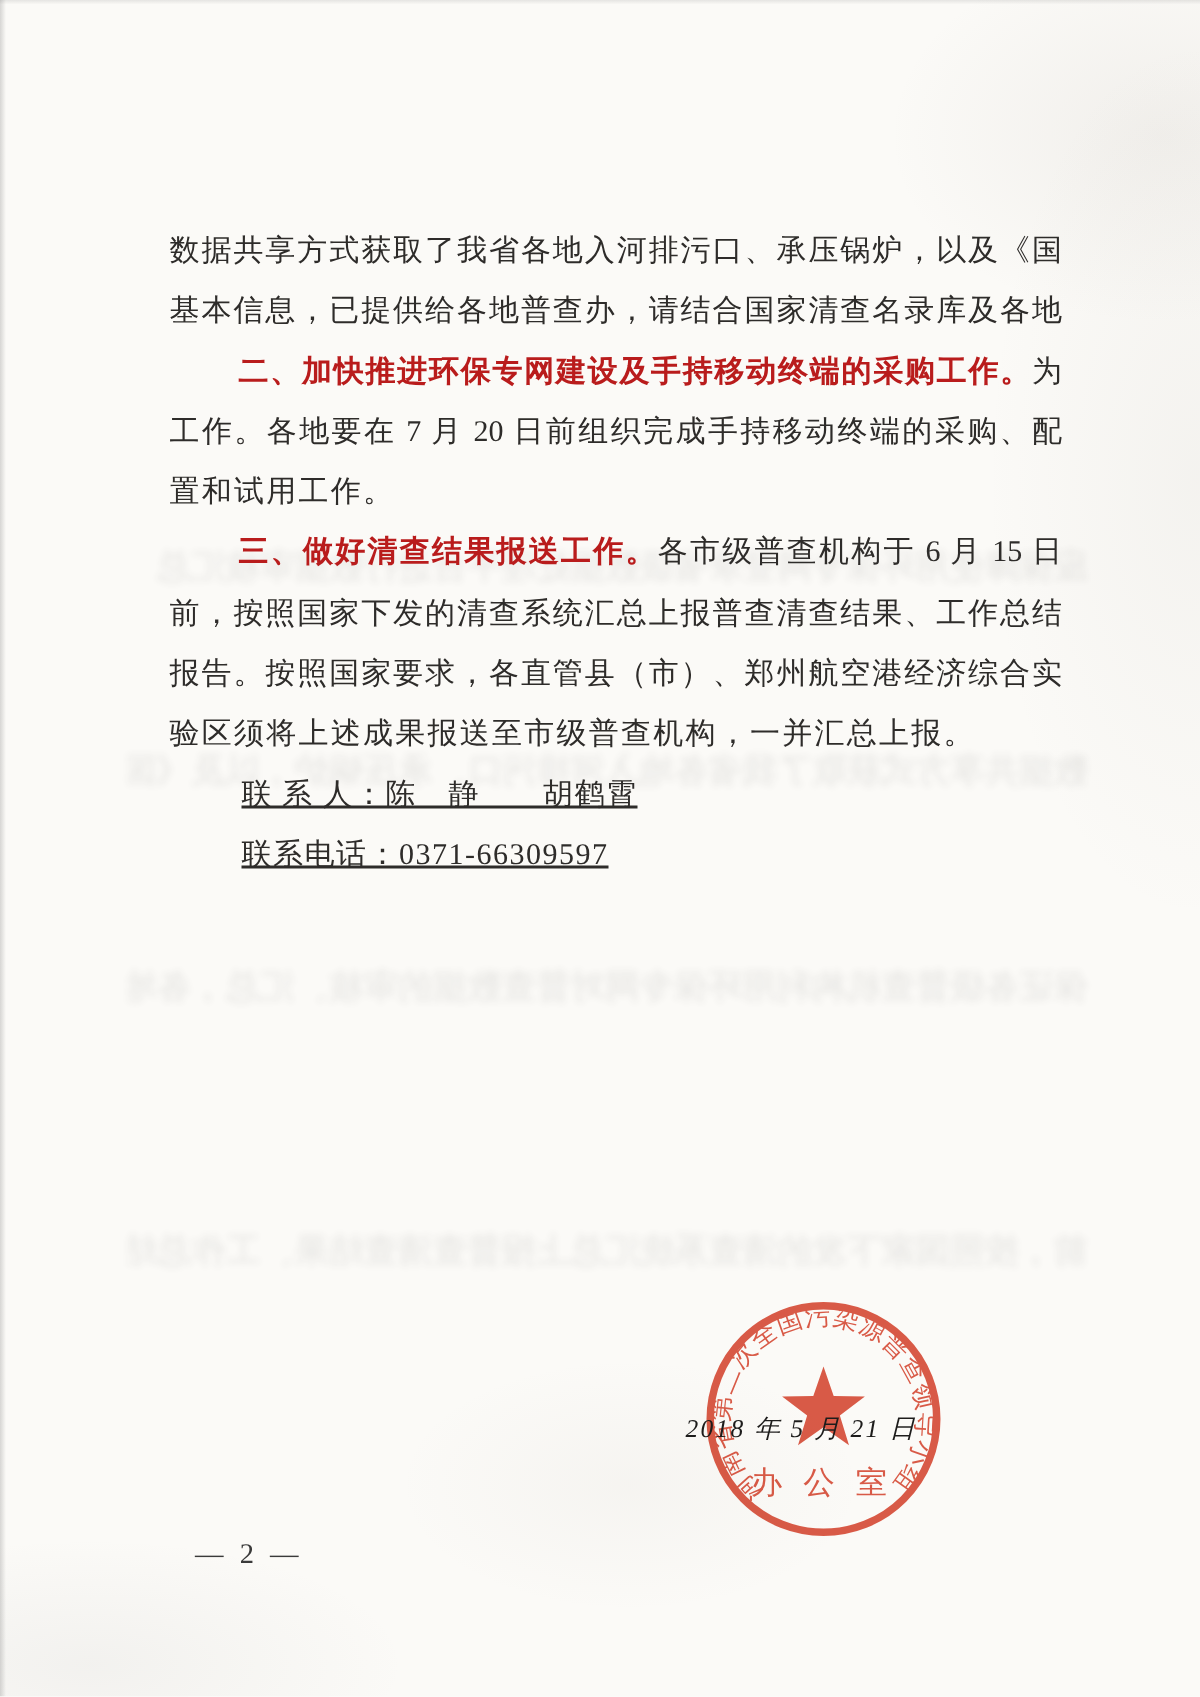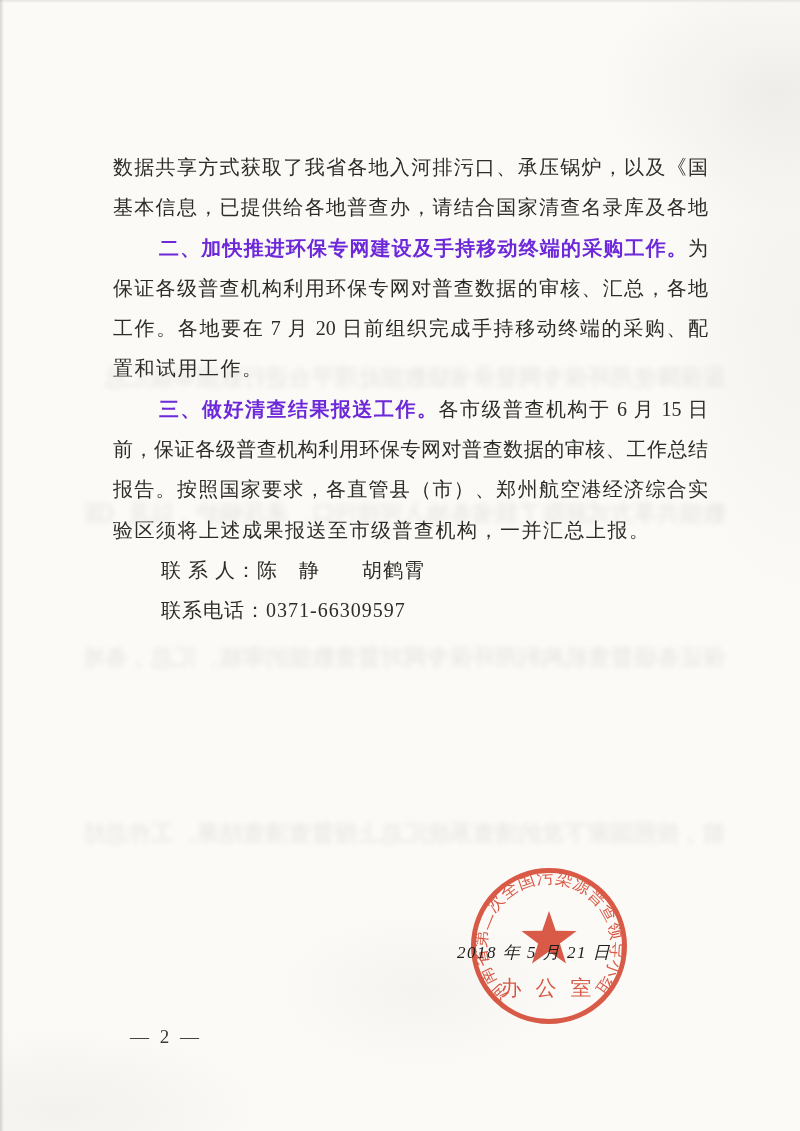--- a/index.html
+++ b/index.html
@@ -53,25 +53,25 @@
     text-align: justify;
     text-align-last: justify;
     height: 40.3px;
     color: #2e2c2a;
   }
   .line.last { text-align-last: left; letter-spacing: 1.5px; }
   .line.indent { text-indent: 46px; }
   .line .bold {
     font-family: Liberation Serif, serif;
     font-weight: 700;
-    color: #6d28d9;
+    color: #b91c1c;
   }
   .line.contact {
     text-align: right; text-align-last: left;
-    padding-left: 48px; letter-spacing: 1px;
+    padding-left: 48px; letter-spacing: 1px; text-decoration: underline;
   }
 
   
   :root { --seal-color: #d8452f; }
   .seal {
     position: absolute; left: 467px; top: 864px;
     width: 164px; height: 164px;
     opacity: 0.88;
     mix-blend-mode: multiply;
     z-index: 2;
@@ -103,25 +103,24 @@
   <div class="ghost" style="top:362px">应保障使用环保专网登录省级数据处理平台进行数据审核汇总</div>
   <div class="ghost" style="top:498px">数据共享方式获取了我省各地入河排污口、承压锅炉，以及《国</div>
   <div class="ghost" style="top:642px">保证各级普查机构利用环保专网对普查数据的审核、汇总，各地</div>
   <div class="ghost" style="top:818px">前，按照国家下发的清查系统汇总上报普查清查结果、工作总结</div>
 
   <main class="content">
     <div id="paragraphs">
         <div class="line"><span>数据共享方式获取了我省各地入河排污口、承压锅炉，以及《国</span></div>
         <div class="line"><span>基本信息，已提供给各地普查办，请结合国家清查名录库及各地</span></div>
         <div class="line indent"><span class="bold">二、加快推进环保专网建设及手持移动终端的采购工作。</span><span>为</span></div>
-        <div class="line"><span>保证各级普查机构利用环保专网对普查数据的审核、汇总，各地</span></div>
         <div class="line"><span>工作。各地要在 7 月 20 日前组织完成手持移动终端的采购、配</span></div>
         <div class="line last"><span>置和试用工作。</span></div>
         <div class="line indent"><span class="bold">三、做好清查结果报送工作。</span><span>各市级普查机构于 6 月 15 日</span></div>
-        <div class="line"><span>前，保证各级普查机构利用环保专网对普查数据的审核、工作总结</span></div>
+        <div class="line"><span>前，按照国家下发的清查系统汇总上报普查清查结果、工作总结</span></div>
         <div class="line"><span>报告。按照国家要求，各直管县（市）、郑州航空港经济综合实</span></div>
         <div class="line last"><span>验区须将上述成果报送至市级普查机构，一并汇总上报。</span></div>
       </div>
     <div class="line contact">联 系 人：陈　静　　胡鹤霄</div>
     <div class="line contact">联系电话：0371-66309597</div>
   </main>
 
   <div class="seal">
     <svg viewBox="0 0 164 164" width="164" height="164">
       <circle cx="82" cy="82" r="75.5" fill="none" stroke="var(--seal-color)" stroke-width="5"></circle>

